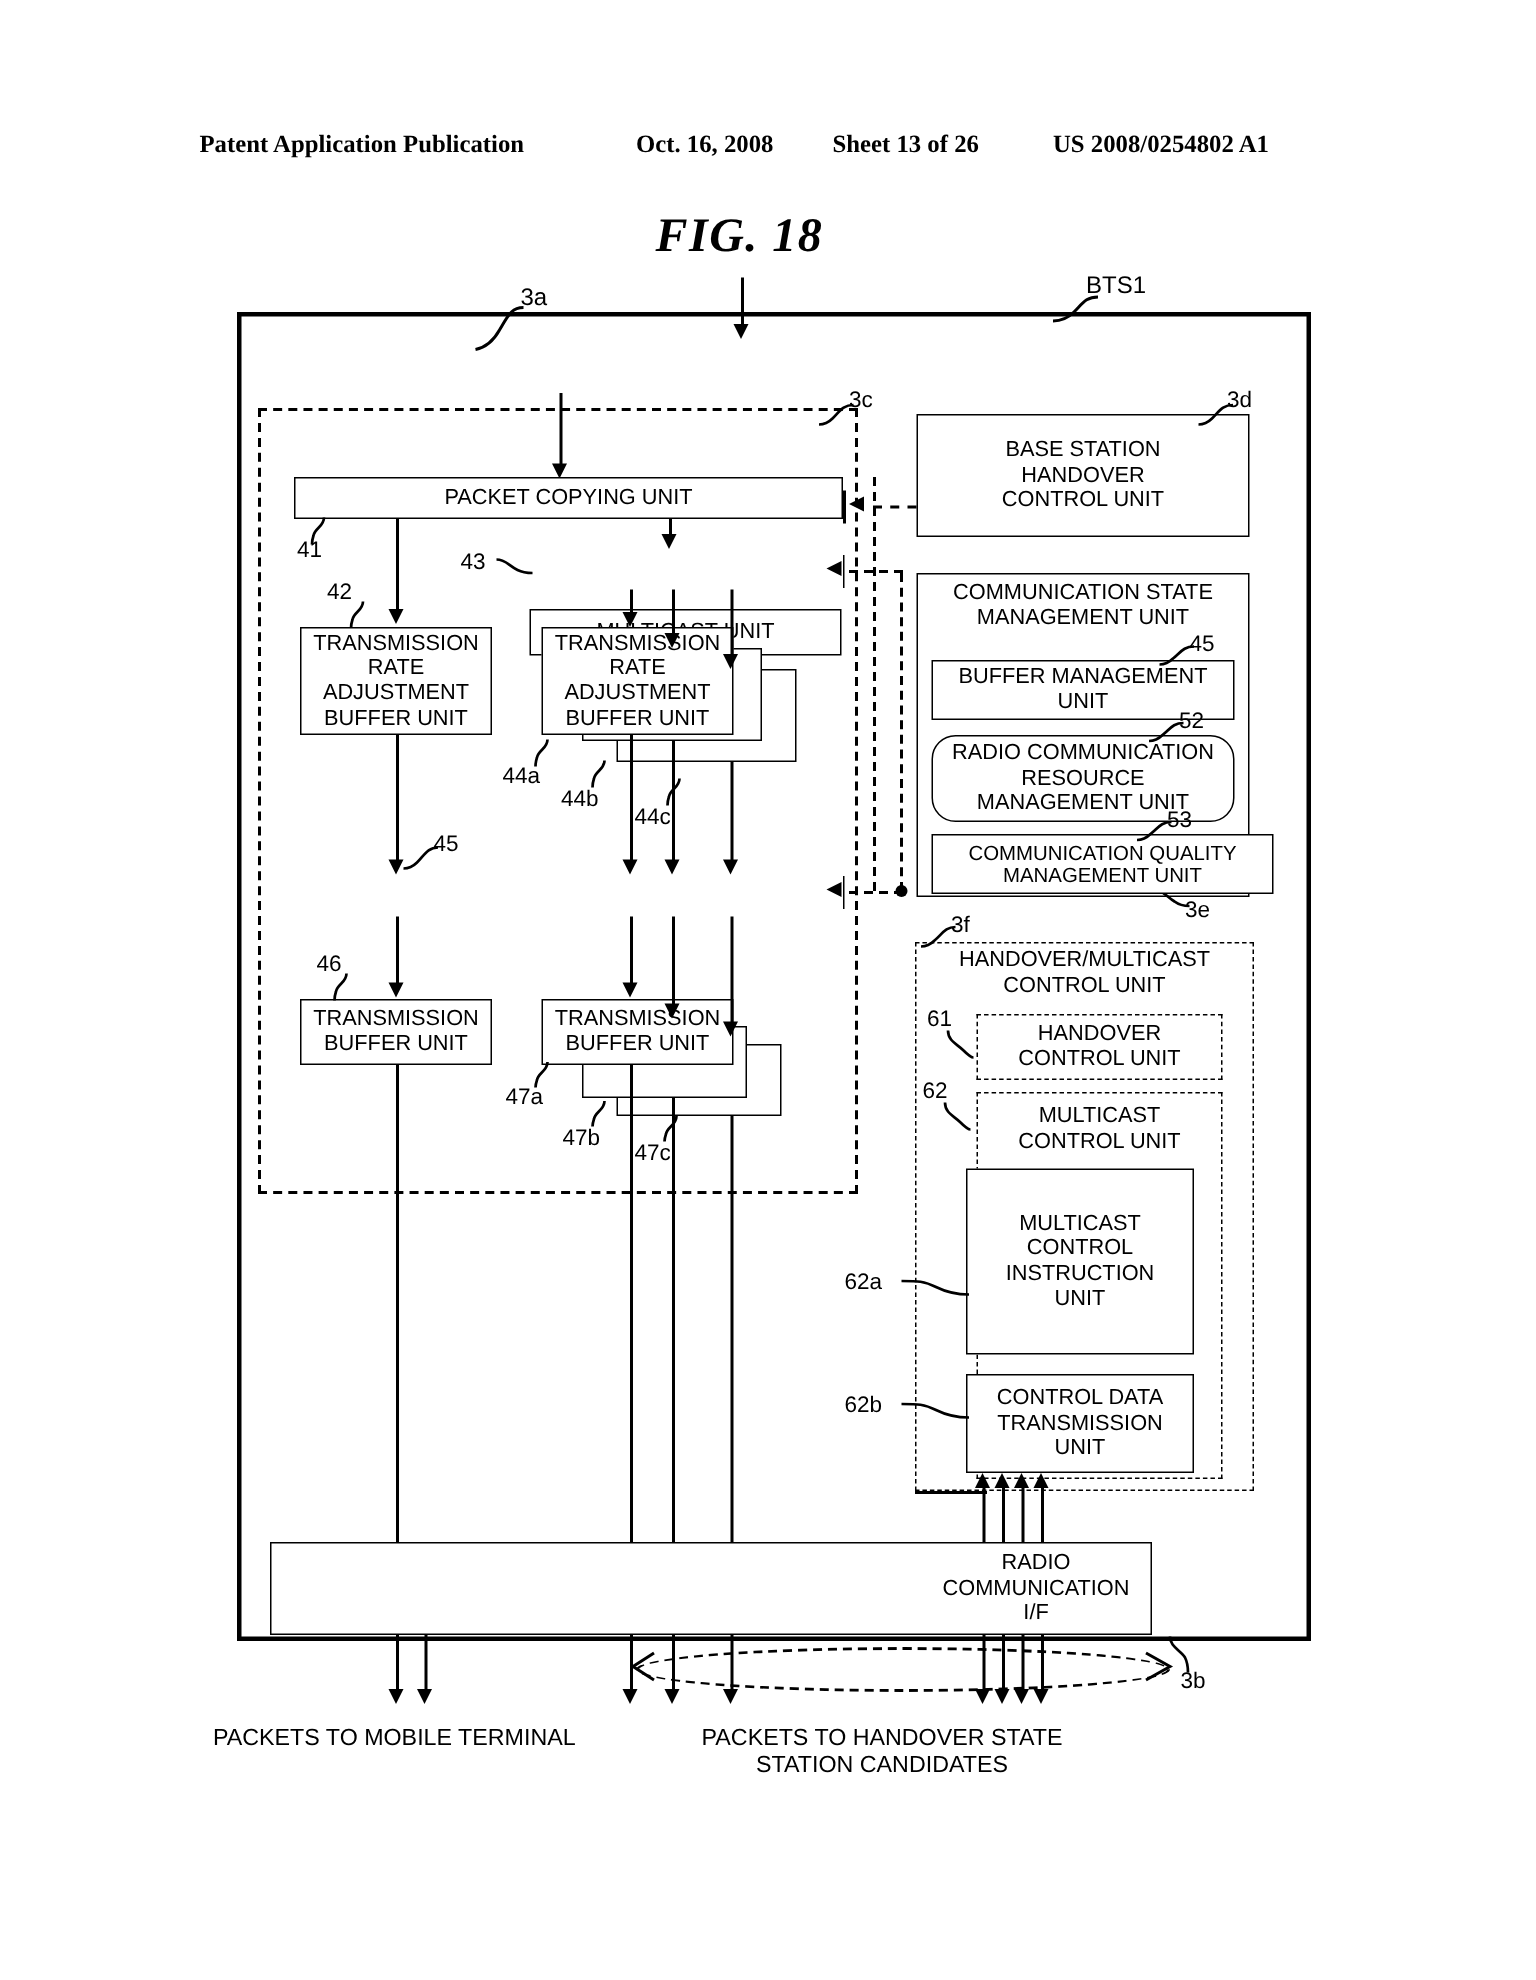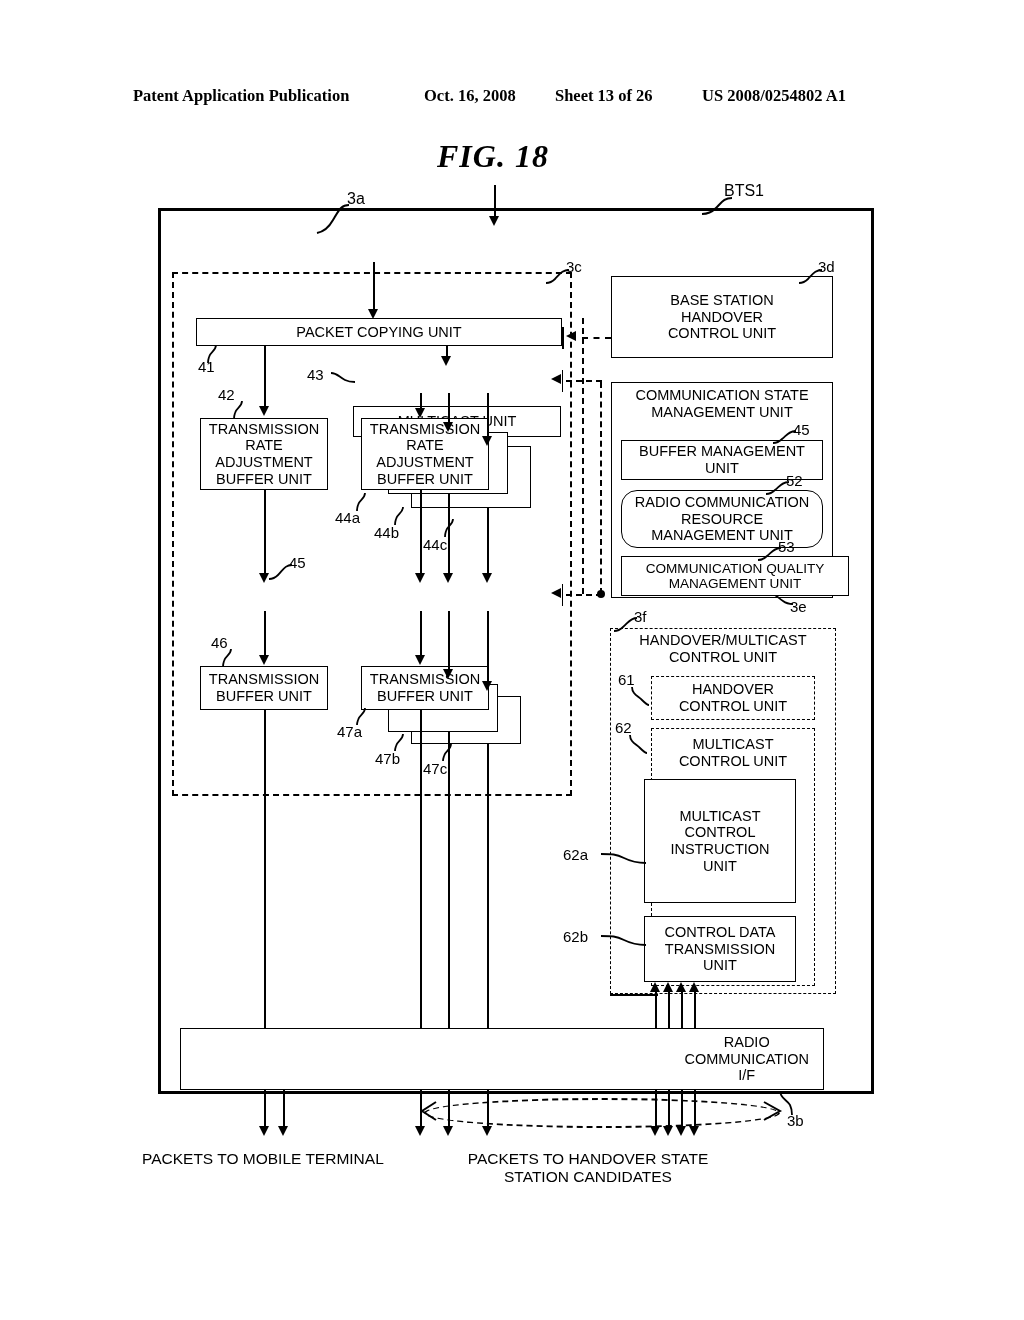--- a/index.html
+++ b/index.html
@@ -352,21 +352,21 @@
   <div class="ad" style="left:663px;top:1126px;"></div>
   <div class="vl" style="left:681px;top:988px;height:142px;"></div>
   <div class="au" style="left:676px;top:982px;"></div>
   <div class="ad" style="left:676px;top:1126px;"></div>
   <div class="vl" style="left:694px;top:988px;height:142px;"></div>
   <div class="au" style="left:689px;top:982px;"></div>
   <div class="ad" style="left:689px;top:1126px;"></div>
 
   <div class="hl" style="left:610px;top:994px;width:48px;"></div>
 
-  <div class="box thin" style="left:180px;top:1028px;width:644px;height:62px;justify-content:flex-end;padding-right:14px;">
+  <div class="box thin" style="left:180px;top:1028px;width:588px;height:62px;justify-content:flex-end;padding-right:14px;">
     <span style="white-space:pre-line;">RADIO
 COMMUNICATION
 I/F</span>
   </div>
   <div class="lbl sm" style="left:787px;top:1112px;">3b</div>
   <svg class="curve" style="left:776px;top:1090px;" width="24" height="26">
     <path d="M4 1 C 4 8, 11 10, 14 15 C 16 19, 16 23, 16 25" stroke="#000" stroke-width="1.8" fill="none"></path>
   </svg>
 
   <div class="ell" style="left:424px;top:1098px;width:352px;height:26px;"></div>

